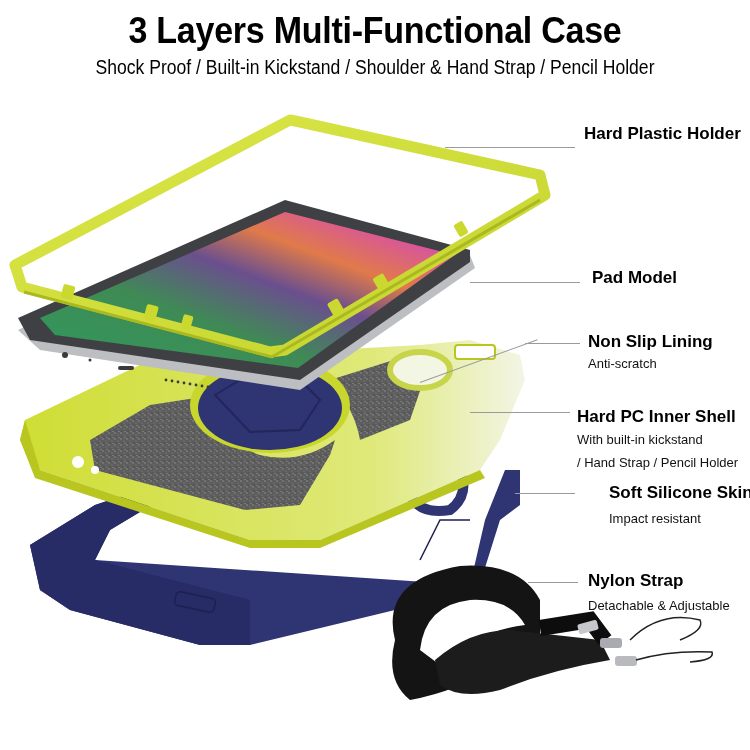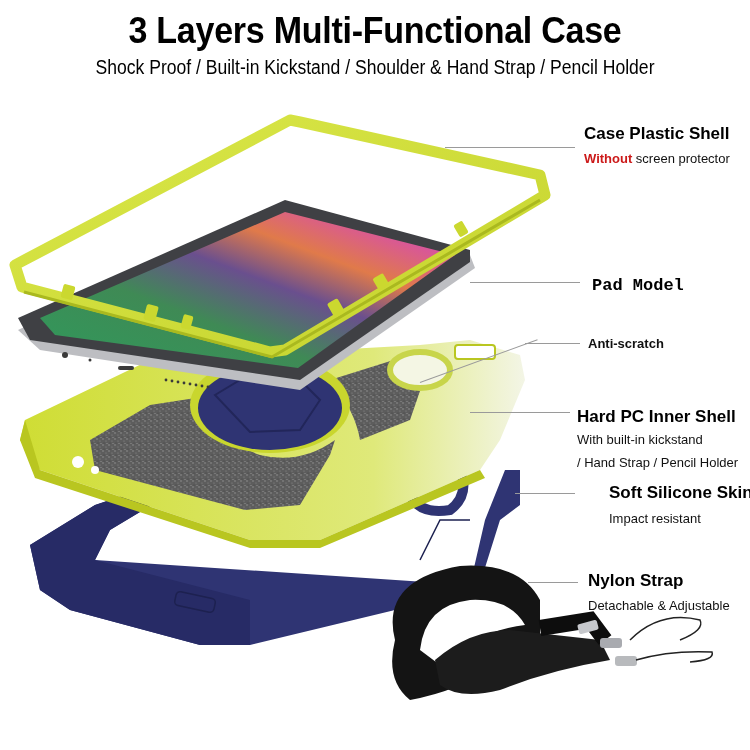--- a/index.html
+++ b/index.html
@@ -128,30 +128,30 @@
 
 <div class="leader" style="left:445px; top:147px; width:130px;"></div>
 <div class="leader" style="left:470px; top:282px; width:110px;"></div>
 <div class="leader" style="left:525px; top:343px; width:55px;"></div>
 <div class="leader" style="left:420px; top:382px; width:125px; transform-origin:left center; transform: rotate(-20deg);"></div>
 <div class="leader" style="left:470px; top:412px; width:100px;"></div>
 <div class="leader" style="left:515px; top:493px; width:60px;"></div>
 <div class="leader" style="left:528px; top:582px; width:50px;"></div>
 
 <div class="label" style="left:584px; top:124px;">
-  <div class="head">Case Plastic Shell</div>
-  <div class="sub"><span class="red">Without</span><span> screen protector</span></div>
+  <div class="head">Hard Plastic Holder</div>
 </div>
 
-<div class="label" style="left:592px; top:276px;font-family:Liberation Mono, monospace;">
+<div class="label" style="left:592px; top:268px;">
   <div class="head">Pad Model</div>
 </div>
 
 <div class="label" style="left:588px; top:332px;">
-  <div class="sub" style="margin-top:3px;font-weight:bold;">Anti-scratch</div>
+  <div class="head">Non Slip Lining</div>
+  <div class="sub" style="margin-top:3px;">Anti-scratch</div>
 </div>
 
 <div class="label" style="left:577px; top:407px;">
   <div class="head">Hard PC Inner Shell</div>
   <div class="sub" style="margin-top:4px;">With built-in kickstand</div>
   <div class="sub" style="margin-top:6px;">/ Hand Strap / Pencil Holder</div>
 </div>
 
 <div class="label" style="left:609px; top:483px;">
   <div class="head">Soft Silicone Skin</div>

